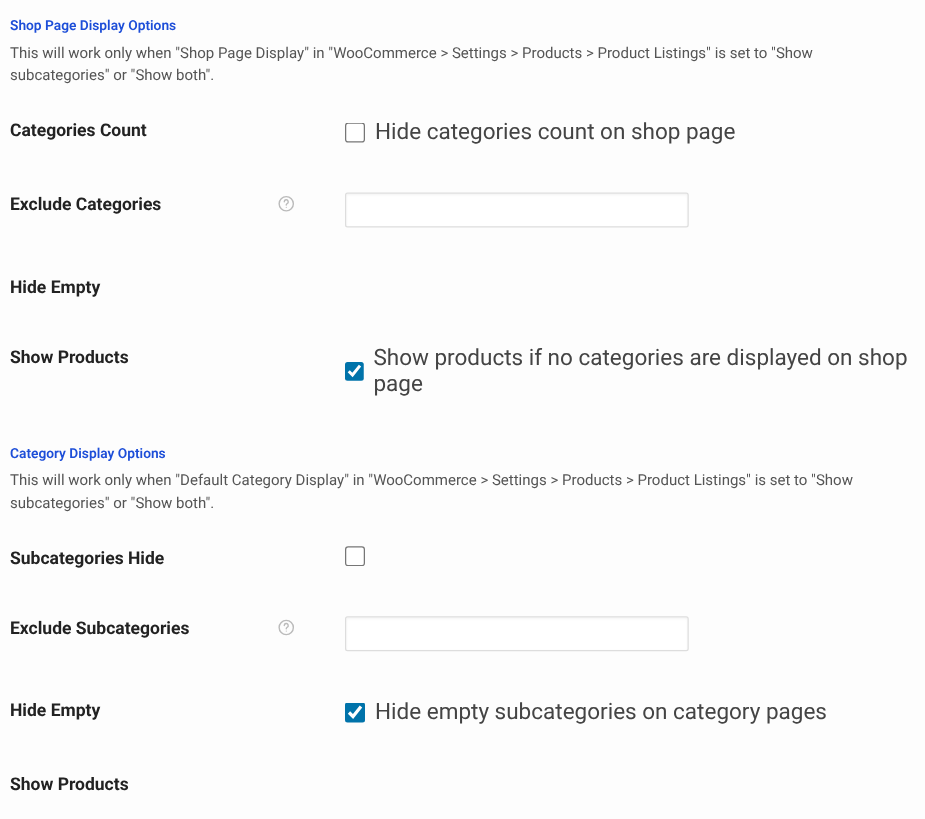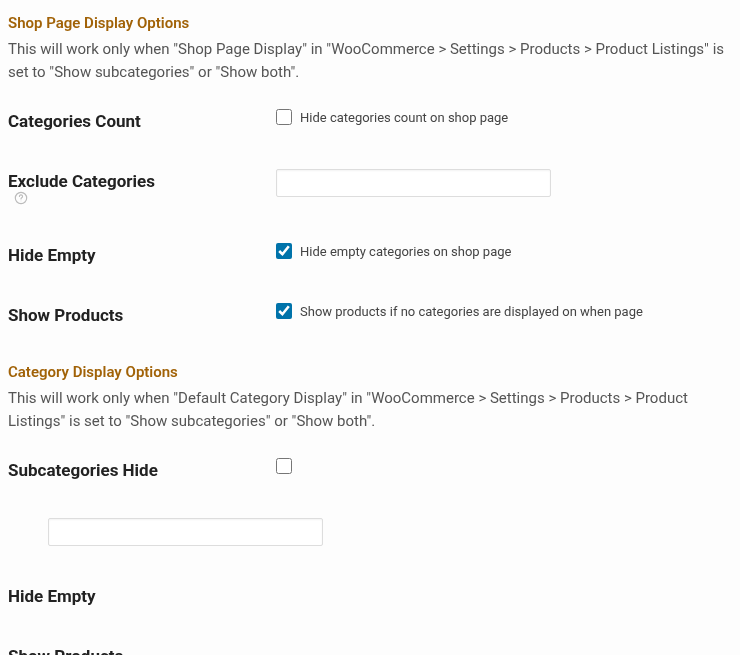--- a/index.html
+++ b/index.html
@@ -9,46 +9,46 @@
     }
     body {
       font-family: -apple-system, BlinkMacSystemFont, "Segoe UI", Roboto, "Helvetica Neue", Arial, sans-serif;
       font-size: 13px;
       color: #444;
       background: #fdfdfd;
       width: 740px;
       padding: 10px 8px;
     }
     h3.section-heading {
-      font-size: 15px;
+      font-size: 11px;
       font-weight: 600;
-      color: #a16207;
+      color: #1d4ed8;
       margin-bottom: 6px;
       margin-top: 4px;
     }
     h3.section-heading.second {
     }
     p.section-desc {
-      font-size: 15px;
+      font-size: 12px;
       color: #555;
       line-height: 1.5;
       margin-bottom: 26px;
     }
     .form-row {
       display: flex;
       align-items: flex-start;
       margin-bottom: 38px;
     }
     .form-row:last-child {
       margin-bottom: 0;
     }
     .row-label {
       width: 228px;
       flex-shrink: 0;
-      font-size: 17px;
+      font-size: 14px;
       font-weight: 700;
       color: #222;
       padding-top: 2px;
       position: relative;
     }
     .help-icon {
       display: inline-block;
       margin-left: 6px;
       vertical-align: middle;
       color: #bbb;
@@ -70,39 +70,38 @@
       gap: 8px;
     }
     input[type="checkbox"] {
       width: 16px;
       height: 16px;
       accent-color: #0073aa;
       cursor: pointer;
       margin-left: 40px;
     }
     .checkbox-label {
-      font-size: 13px;
+      font-size: 18px;
       color: #444;
       cursor: pointer;
     }
     input[type="text"] {
       width: 275px;
       height: 28px;
       padding: 3px 6px;
       font-size: 13px;
       border: 1px solid #ddd;
       border-radius: 2px;
       box-shadow: inset 0 1px 2px rgba(0,0,0,0.05);
       margin-left: 40px;
     }
     .label-with-help {
       display: flex;
-      align-items: flex-start;
+      align-items: center;
       width: 228px;
-      flex-direction: column;
     }
     .label-with-help .label-text {
       flex: 1;
     }
     .label-with-help .help-icon {
       margin-right: 0;
     }
   </style>
 </head>
 <body>
@@ -131,55 +130,65 @@
       </svg>
     </span>
   </div>
   <div class="row-control">
     <input type="text" value="" style="">
   </div>
 </div>
 
 <div class="form-row">
   <div class="row-label">Hide Empty</div>
-  <div class="row-control">
-    <div class="checkbox-wrap">
-      <input type="checkbox" checked="" style="">
-      <label class="checkbox-label">Hide empty categories on shop page</label>
-    </div>
-  </div>
 </div>
 
 <div class="form-row">
   <div class="row-label">Show Products</div>
   <div class="row-control">
     <div class="checkbox-wrap">
       <input type="checkbox" checked="" style="">
-      <label class="checkbox-label">Show products if no categories are displayed on when page</label>
+      <label class="checkbox-label">Show products if no categories are displayed on shop page</label>
     </div>
   </div>
 </div>
 
 <h3 class="section-heading second">Category Display Options</h3>
 <p class="section-desc">This will work only when "Default Category Display" in "WooCommerce &gt; Settings &gt; Products &gt; Product Listings" is set to "Show subcategories" or "Show both".</p>
 
 <div class="form-row">
   <div class="row-label">Subcategories Hide</div>
   <div class="row-control">
     <div class="checkbox-wrap">
       <input type="checkbox" style="">
     </div>
   </div>
 </div>
 
 <div class="form-row">
+  <div class="label-with-help">
+    <span class="label-text row-label" style="width:auto;flex:1;">Exclude Subcategories</span>
+    <span class="help-icon">
+      <svg viewBox="0 0 16 16" fill="none" stroke="currentColor" stroke-width="1.3">
+        <circle cx="8" cy="8" r="6.5"></circle>
+        <path d="M6.2 6.2a1.8 1.8 0 1 1 2.6 1.6c-.6.4-.8.7-.8 1.4" stroke-linecap="round"></path>
+        <circle cx="8" cy="11.3" r="0.5" fill="currentColor" stroke="none"></circle>
+      </svg>
+    </span>
+  </div>
   <div class="row-control">
     <input type="text" value="" style="">
   </div>
 </div>
 
 <div class="form-row">
   <div class="row-label">Hide Empty</div>
+  <div class="row-control">
+    <div class="checkbox-wrap">
+      <input type="checkbox" checked="" style="">
+      <label class="checkbox-label">Hide empty subcategories on category pages</label>
+    </div>
+  </div>
 </div>
 
 <div class="form-row">
   <div class="row-label">Show Products</div>
 </div>
 
 </body></html>

